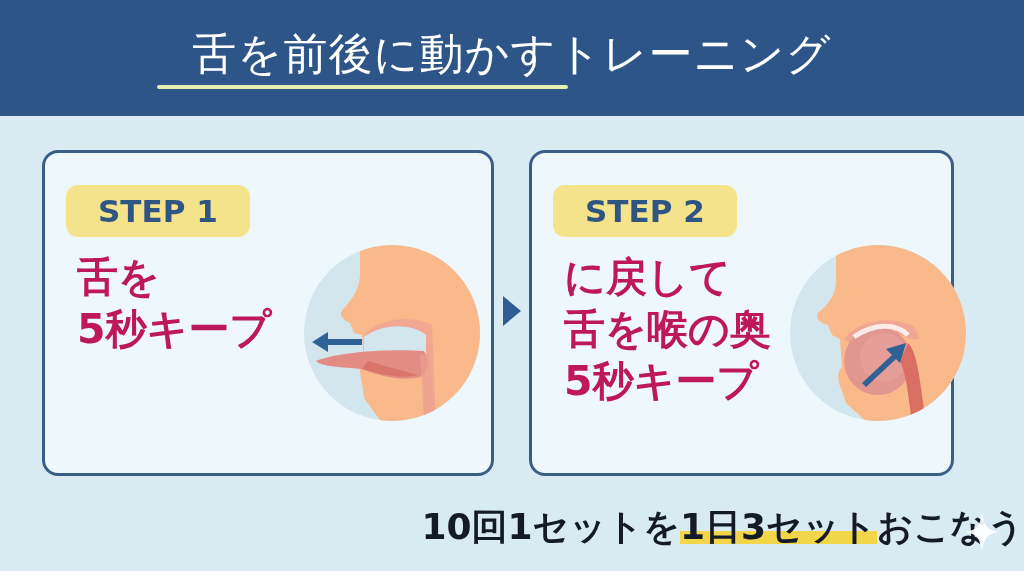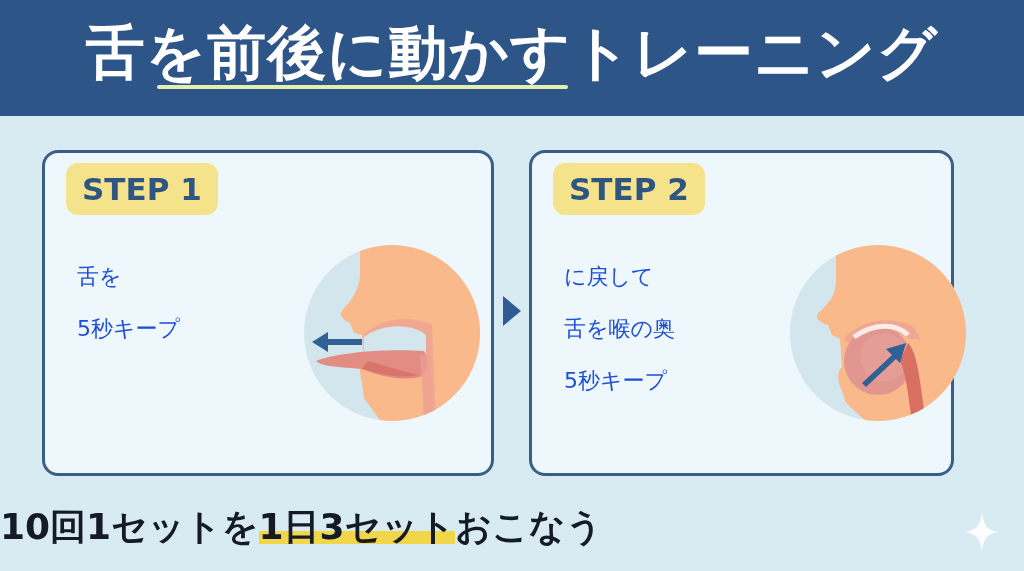--- a/index.html
+++ b/index.html
@@ -10,22 +10,22 @@
     position: relative;
   }
   .header {
     position: absolute; left: 0; top: 0; width: 1024px; height: 116px;
     background: #2d5587;
     display: flex; align-items: center; justify-content: center;
   }
   .title {
     position: relative;
     color: #ffffff;
-    font-weight: bold;
-    font-size: 59px;
+    font-weight: normal;
+    font-size: 44px;
     letter-spacing: 1px;
     top: -4px;
   }
   .title-underline {
     position: absolute;
     left: 157px; top: 85px;
     width: 411px; height: 4px;
     background: #e3efb0;
     border-radius: 2px;
   }
@@ -34,36 +34,36 @@
     top: 150px;
     width: 452px; height: 326px;
     background: #eef7fb;
     border: 3px solid #3a5f86;
     border-radius: 16px;
   }
   .card.step1 { left: 42px; }
   .card.step2 { left: 529px; width: 425px; }
   .step-badge {
     position: absolute;
-    left: 21px; top: 10px;
+    left: 21px; top: 32px;
     height: 52px;
-    padding: 0 16px;
+    padding: 0 32px;
     background: #f5e38c;
     border-radius: 12px;
     color: #2f5583;
     font-weight: bold;
     font-size: 31px;
     display: flex; align-items: center;
   }
   .card-text {
     position: absolute;
     left: 32px; top: 98px;
-    color: #1d4ed8;
-    font-weight: normal;
-    font-size: 22px;
+    color: #be185d;
+    font-weight: bold;
+    font-size: 41px;
     line-height: 52px;
   }
   .card-text div { white-space: nowrap; }
   .illus {
     position: absolute;
     width: 180px; height: 180px;
     top: 90px;
   }
   .card.step1 .illus { left: 257px; }
   .card.step2 .illus { left: 256px; }
@@ -71,21 +71,21 @@
     position: absolute;
     left: 503px; top: 296px;
     width: 0; height: 0;
     border-top: 15px solid transparent;
     border-bottom: 15px solid transparent;
     border-left: 18px solid #2f5c94;
   }
   .footer-text {
     position: absolute;
     left: 0; width: 1024px; top: 503px;
-    text-align: left;
+    text-align: right;
     font-weight: bold;
     font-size: 36px;
     color: #151a27;
     letter-spacing: 0px;
   }
   .footer-text .hl {
     background: linear-gradient(to bottom, transparent 60%, #f2d64a 60%, #f2d64a 92%, transparent 92%);
   }
   .sparkle {
     position: absolute;

